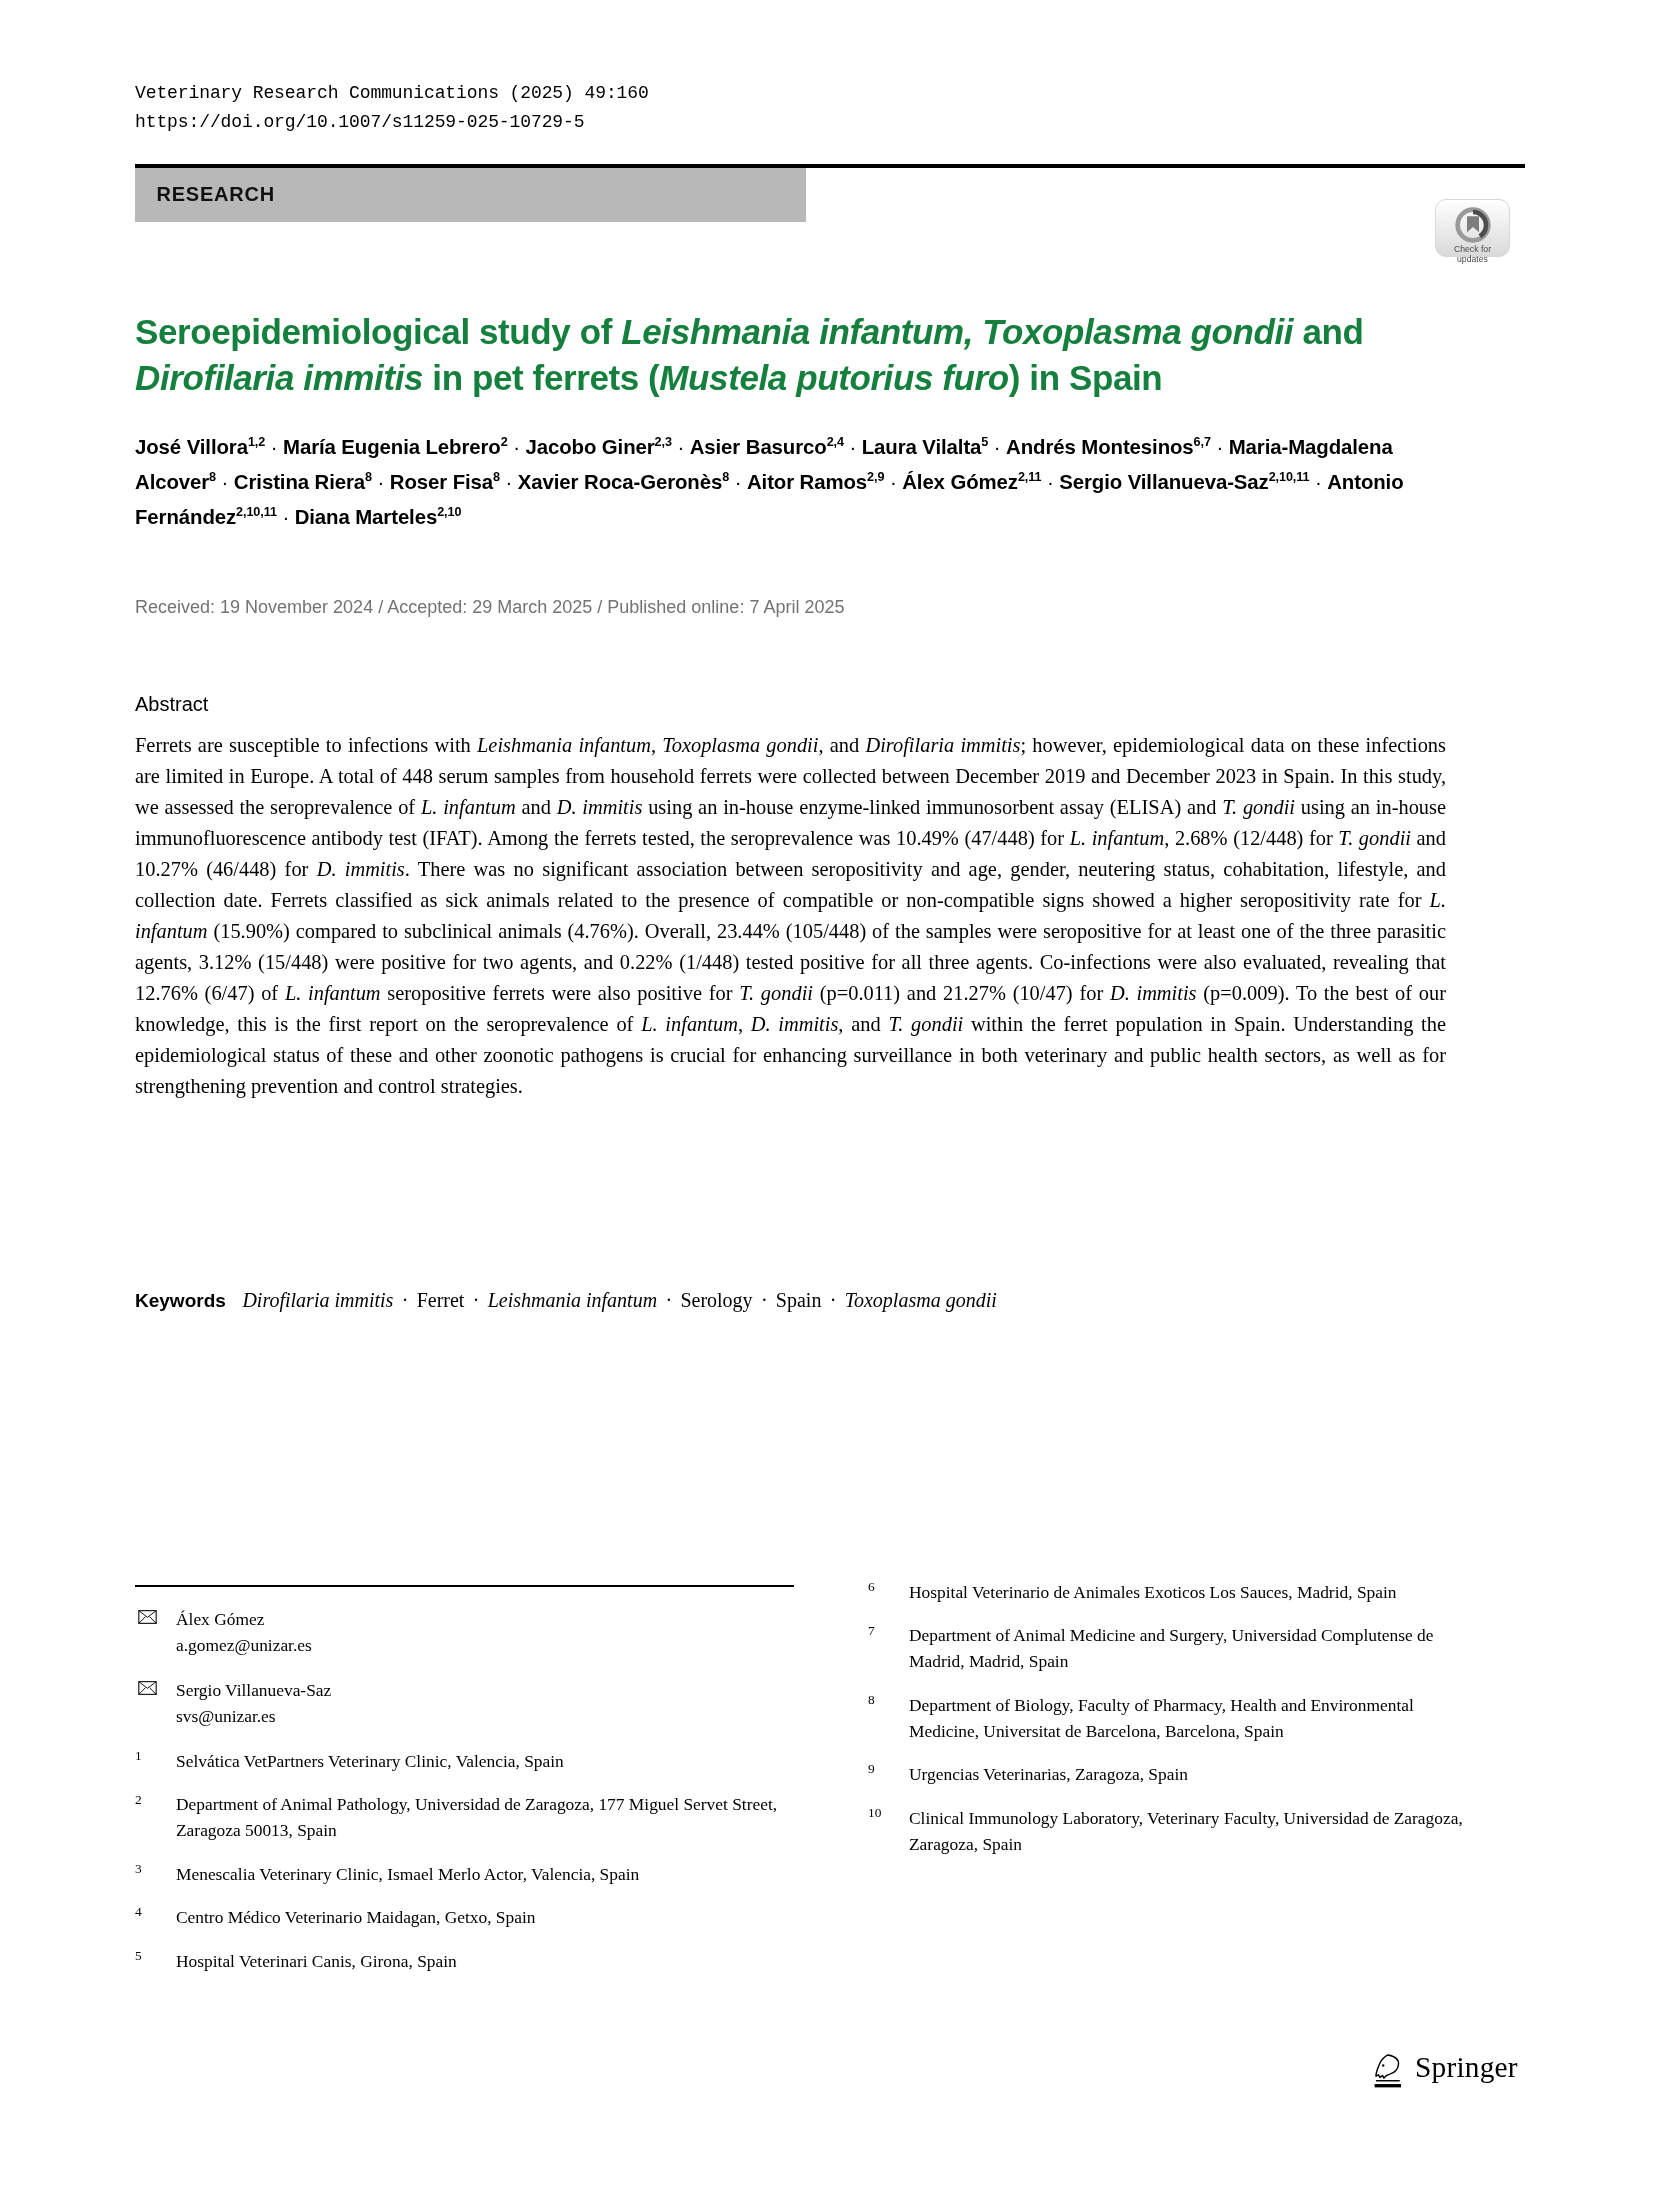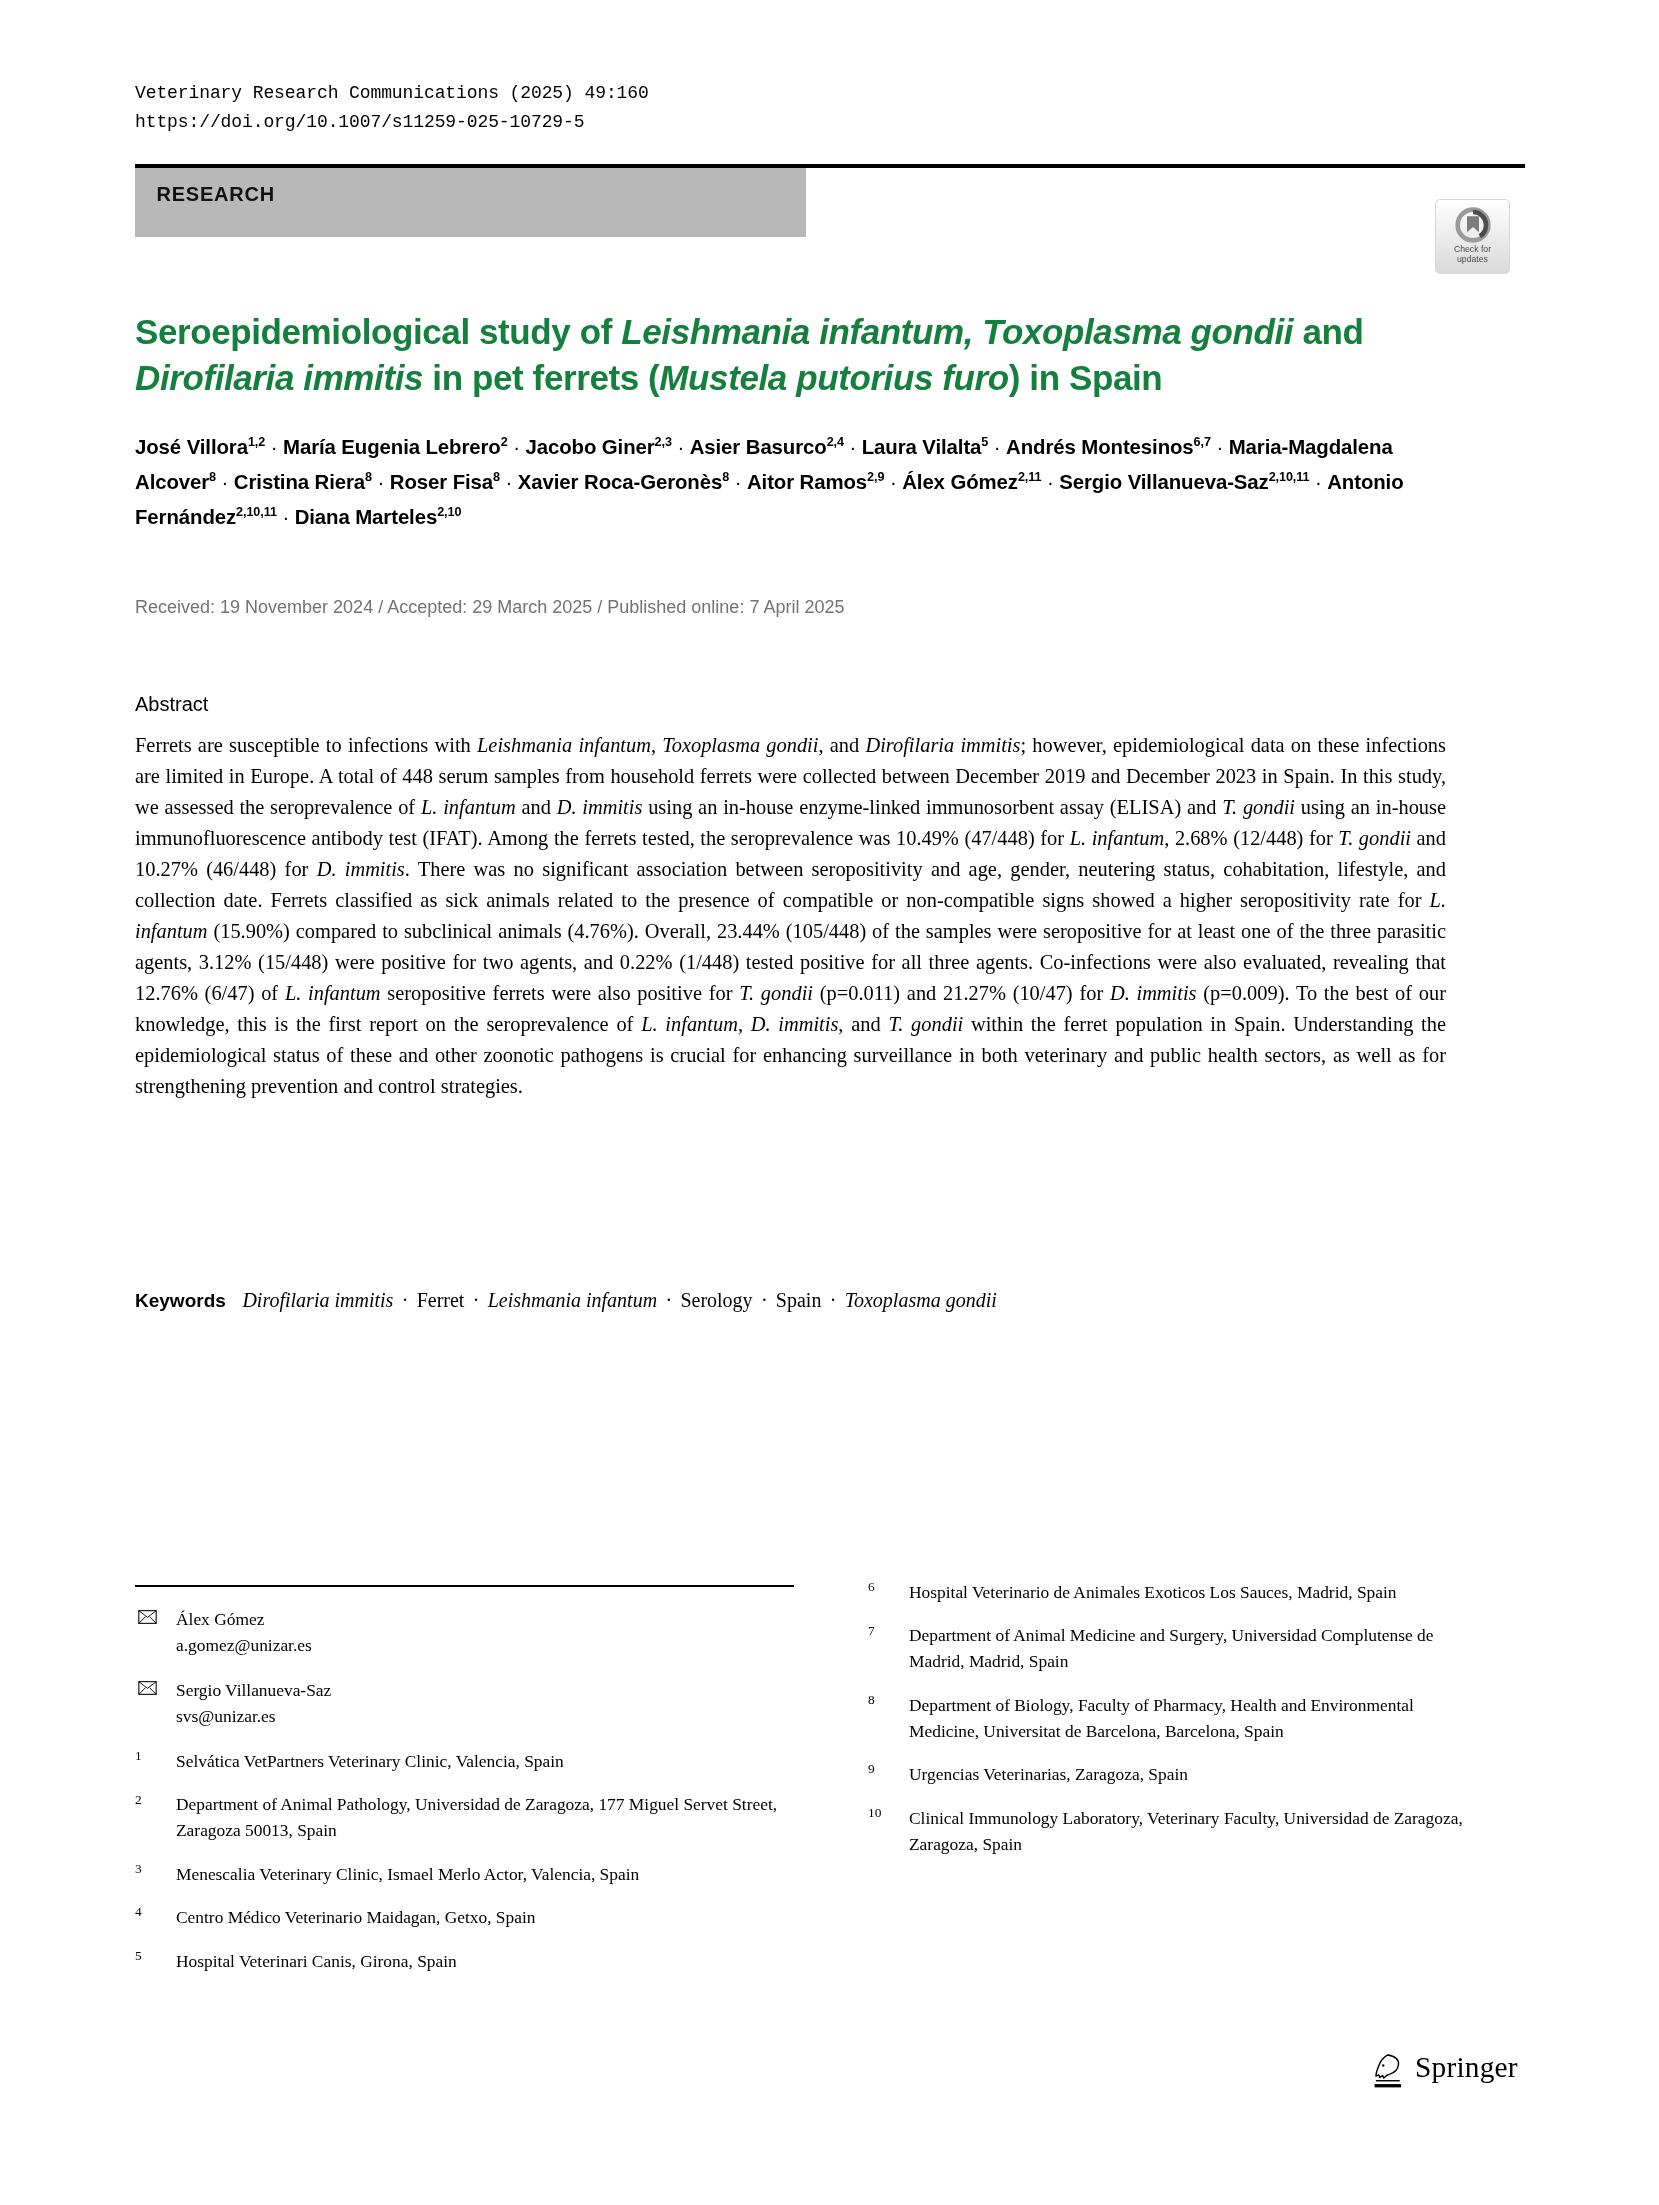--- a/index.html
+++ b/index.html
@@ -44,43 +44,43 @@
     width: 1390px;
     height: 4px;
     background: #000000;
   }
 
   .research-banner {
     position: absolute;
     left: 135px;
     top: 168px;
     width: 671px;
-    height: 69px;
+    height: 54px;
     background: #b8b8b8;
   }
   .research-banner-label {
     position: absolute;
     left: 21.4px;
     top: 14.7px;
     font-family: "Liberation Sans", sans-serif;
     font-weight: bold;
     font-size: 20px;
     letter-spacing: 0.8px;
     color: #111;
   }
 
   
   .crossmark {
     position: absolute;
     left: 1435px;
     top: 199px;
     width: 75px;
-    height: 75px;
+    height: 58px;
     border: 0.7px solid #d8d8d8;
-    border-radius: 5px;
+    border-radius: 11px;
     background: linear-gradient(#ffffff, #d9d9d9);
     box-sizing: border-box;
   }
   .crossmark svg {
     position: absolute;
     left: 50%;
     top: 4.7px;
     transform: translateX(-50%);
   }
   .crossmark-label {

